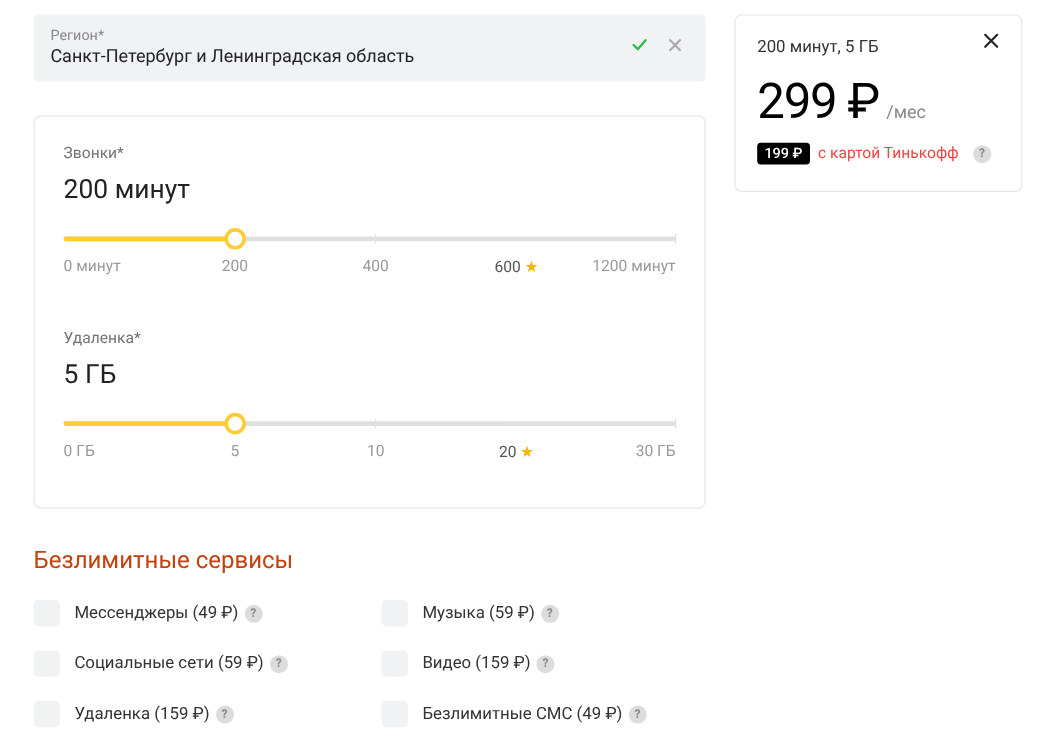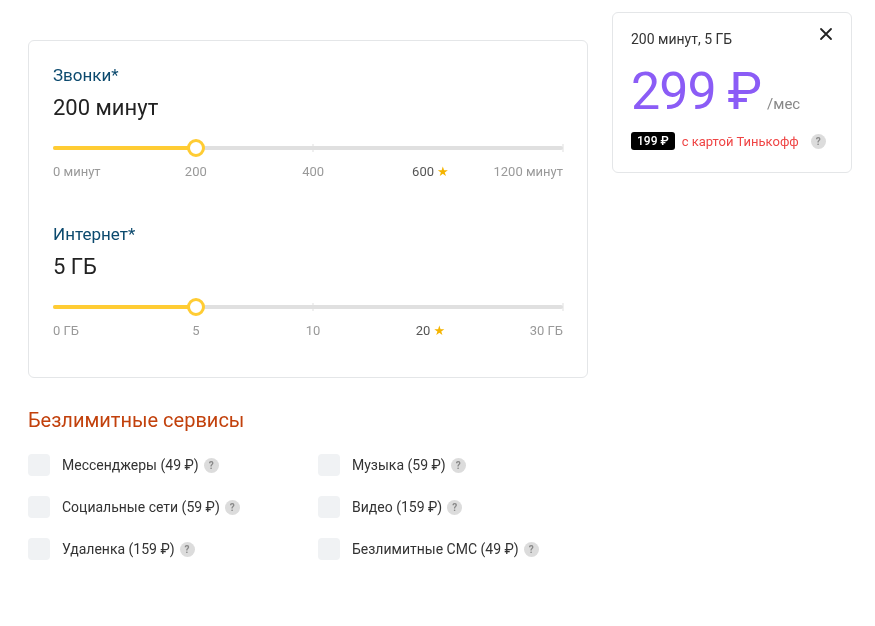--- a/index.html
+++ b/index.html
@@ -32,21 +32,21 @@
 
 
 .card {
   border: 1px solid #e4e6e8;
   border-radius: 6px;
   padding: 24px 24px 24px 24px;
   margin-top: 28px;
 }
 .slider-block { margin-bottom: 42px; }
 .slider-block:last-child { margin-bottom: 12px; }
-.slider-label { font-size: 17px; color: #0c4a6e; margin-bottom: 10px; }
+.slider-label { font-size: 13px; color: #737373; margin-bottom: 10px; }
 .slider-value { font-size: 22px; font-weight: 400; color: #222; margin-bottom: 26px; }
 .slider-track {
   position: relative;
   height: 4px;
   background: #e0e0e0;
   border-radius: 2px;
 }
 .slider-fill {
   position: absolute;
   left: 0; top: 0; bottom: 0;
@@ -135,39 +135,51 @@
   cursor: pointer;
 }
 .summary-close svg { width: 14px; height: 14px; }
 .summary-sub { font-size: 14px; color: #333; margin-bottom: 14px; }
 .summary-price {
   display: flex;
   align-items: baseline;
   gap: 6px;
   margin-bottom: 10px;
 }
-.summary-price .amount { font-size: 52px; font-weight: 400; color: #8b5cf6; letter-spacing: -1px; }
+.summary-price .amount { font-size: 41px; font-weight: 400; color: #000000; letter-spacing: -1px; }
 .summary-price .period { font-size: 15px; color: #888; }
 .summary-discount { display: flex; align-items: center; gap: 7px; flex-wrap: wrap; }
 .discount-badge {
   background: #000;
   color: #fff;
   font-size: 12px;
   padding: 2px 6px;
   border-radius: 3px;
   font-weight: 500;
 }
 .discount-text { font-size: 13px; color: #ef4444; }
 </style>
 </head>
 <body>
 
 <div class="layout">
   <div class="main-col">
 
+    <div class="region-field">
+      <div class="region-text">
+        <span class="region-label">Регион*</span>
+        <span class="region-value">Санкт-Петербург и Ленинградская область</span>
+      </div>
+      <span class="check-icon">
+        <svg viewBox="0 0 16 16">
+            <path d="M3 8.5 L6.5 12 L13 4.5" stroke="#2fbc4a" stroke-width="2" fill="none" stroke-linecap="round" stroke-linejoin="round"></path>
+          </svg>
+      </span>
+      <span class="x-icon">✕</span>
+    </div>
 
     <div class="card">
 
       <div class="slider-block">
         <div class="slider-label">Звонки*</div>
         <div class="slider-value">200 минут</div>
         <div class="slider-track">
           <div class="tick-mark" style="left:51%"></div>
           <div class="tick-mark" style="left:100%"></div>
           <div class="slider-fill" style="width: 28%;"></div>
@@ -176,21 +188,21 @@
         <div class="slider-ticks">
             <span class="tick first" style="left: 0%;">0 минут</span>
             <span class="tick" style="left: 28%;">200</span>
             <span class="tick" style="left: 51%;">400</span>
             <span class="tick starred" style="left: 74%;">600<span class="star">★</span></span>
             <span class="tick last" style="left: 100%;">1200 минут</span>
           </div>
       </div>
 
       <div class="slider-block">
-        <div class="slider-label">Интернет*</div>
+        <div class="slider-label">Удаленка*</div>
         <div class="slider-value">5 ГБ</div>
         <div class="slider-track">
           <div class="tick-mark" style="left:51%"></div>
           <div class="tick-mark" style="left:100%"></div>
           <div class="slider-fill" style="width: 28%;"></div>
           <div class="slider-thumb" style="left: 28%;"></div>
         </div>
         <div class="slider-ticks">
             <span class="tick first" style="left: 0%;">0 ГБ</span>
             <span class="tick" style="left: 28%;">5</span>

